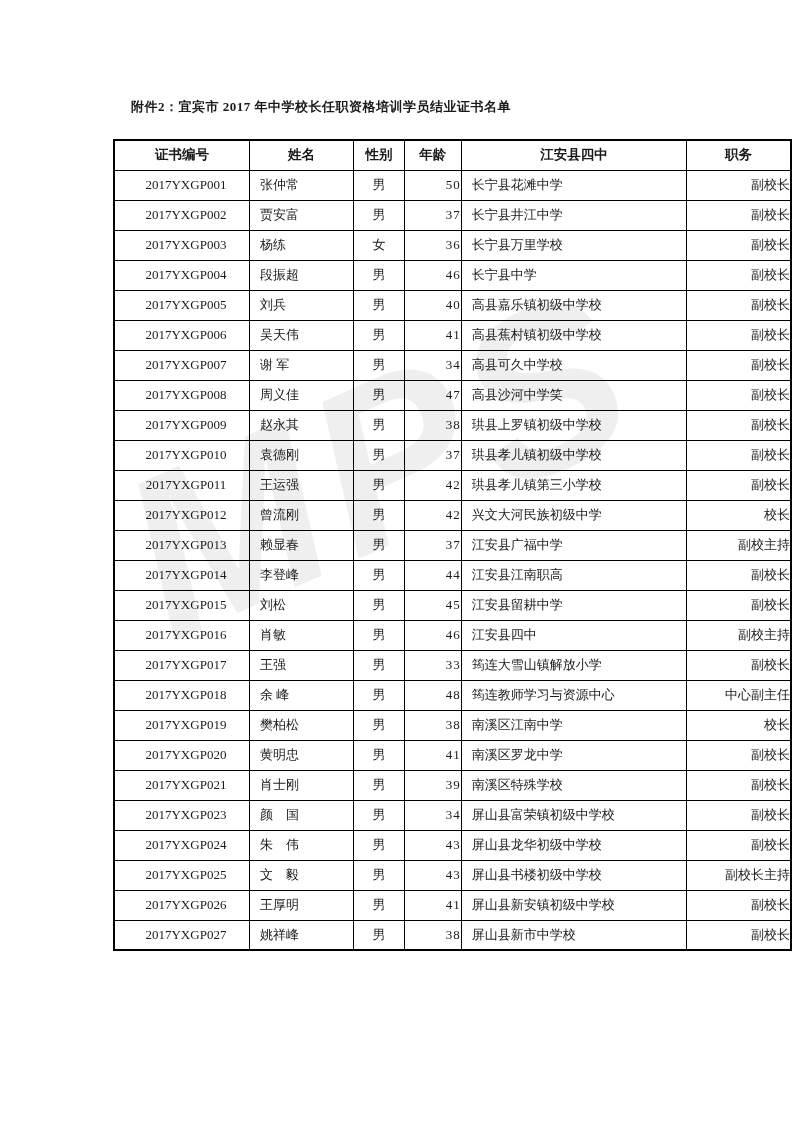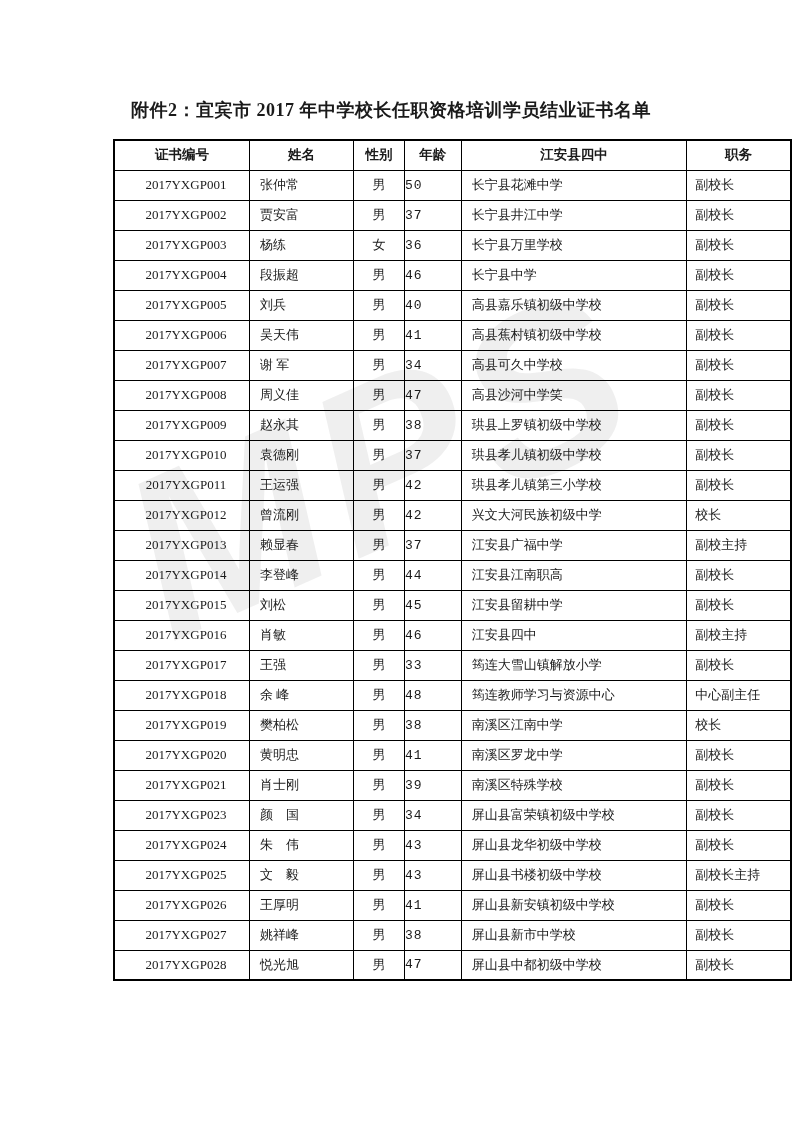--- a/index.html
+++ b/index.html
@@ -31,21 +31,21 @@
     pointer-events: none;
     z-index: 0;
     font-family: "Liberation Sans", sans-serif;
     user-select: none;
   }
   .doc-title {
     position: absolute;
     left: 113px;
     top: 98px;
     width: 580px;
-    font-size: 18px;
+    font-size: 13px;
     font-weight: 700;
     letter-spacing: 0.5px;
     z-index: 1;
     padding-left: 18px;
   }
   table.cert-table {
     position: absolute;
     left: 113px;
     top: 139px;
     width: 679px;
@@ -71,23 +71,23 @@
     border-top: 2px solid #000;
   }
   table.cert-table tr th:first-child,
   table.cert-table tr td:first-child { border-left: 2px solid #000; }
   table.cert-table tr th:last-child,
   table.cert-table tr td:last-child { border-right: 2px solid #000; }
   table.cert-table tr:last-child td { border-bottom: 2px solid #000; }
   td.col-0 { padding-left: 8px; font-size: 14.5px; font-family: "Liberation Serif", "DejaVu Serif", serif; text-align: center; }
   td.col-1 { padding-left: 10px; }
   td.col-2 { text-align: center; }
-  td.col-3 { text-align: left; font-family: Liberation Mono, monospace; font-size: 12px; letter-spacing: 1px; }
+  td.col-3 { text-align: right; font-family: Liberation Serif, serif; font-size: 12px; letter-spacing: 1px; }
   td.col-4 { padding-left: 10px; }
-  td.col-5 { padding-left: 8px; }
+  td.col-5 { padding-left: 8px; text-align: right; }
 </style>
 </head>
 <body>
 
 <div class="page">
 
   <div class="watermark">MPS</div>
 
   <div class="doc-title">附件2：宜宾市 2017 年中学校长任职资格培训学员结业证书名单</div>
 
@@ -312,24 +312,16 @@
           <td class="col-5">副校长</td>
         </tr>
         <tr>
           <td class="col-0">2017YXGP027</td>
           <td class="col-1">姚祥峰</td>
           <td class="col-2">男</td>
           <td class="col-3">38</td>
           <td class="col-4">屏山县新市中学校</td>
           <td class="col-5">副校长</td>
         </tr>
-        <tr>
-          <td class="col-0">2017YXGP028</td>
-          <td class="col-1">悦光旭</td>
-          <td class="col-2">男</td>
-          <td class="col-3">47</td>
-          <td class="col-4">屏山县中都初级中学校</td>
-          <td class="col-5">副校长</td>
-        </tr>
       </tbody>
   </table>
 
 </div>
 
 </body></html>

